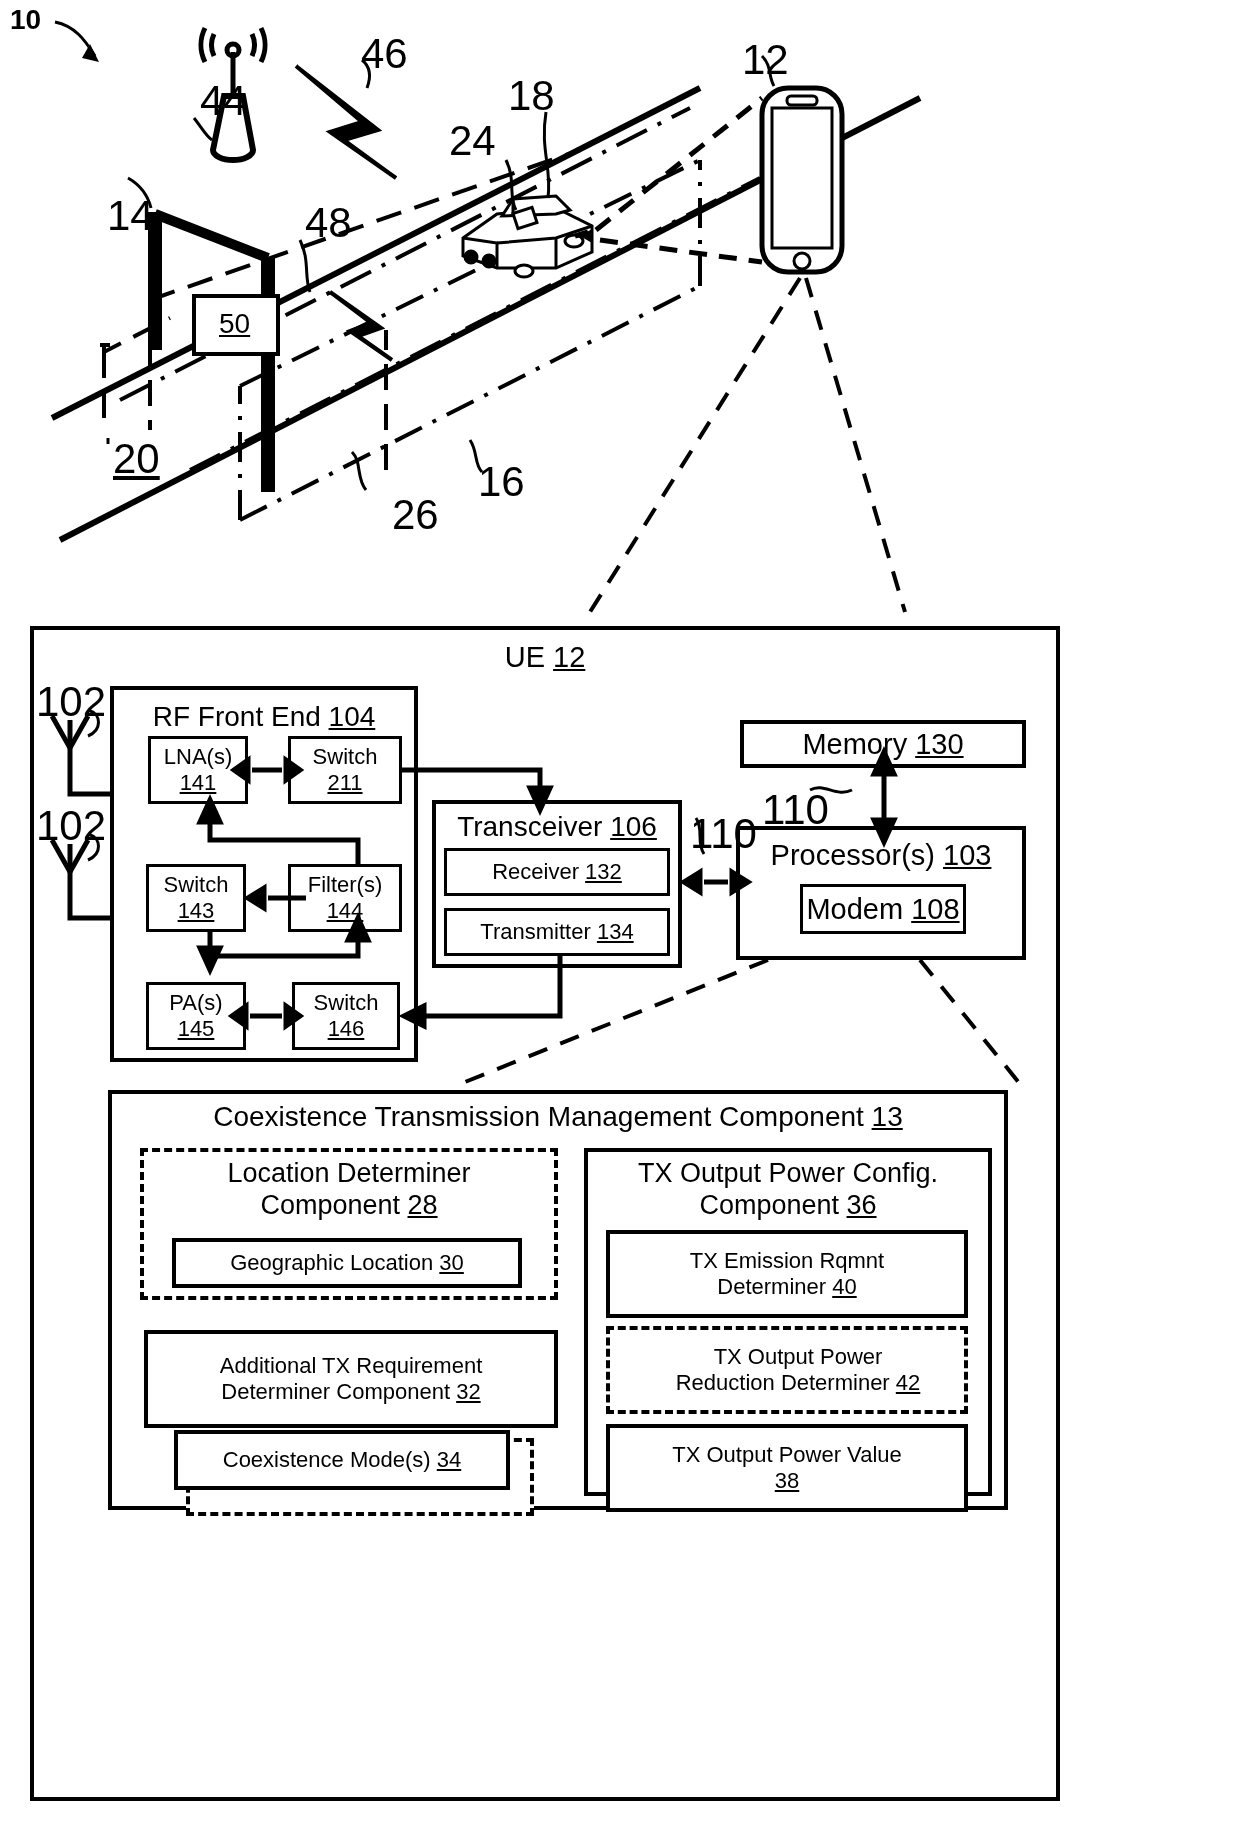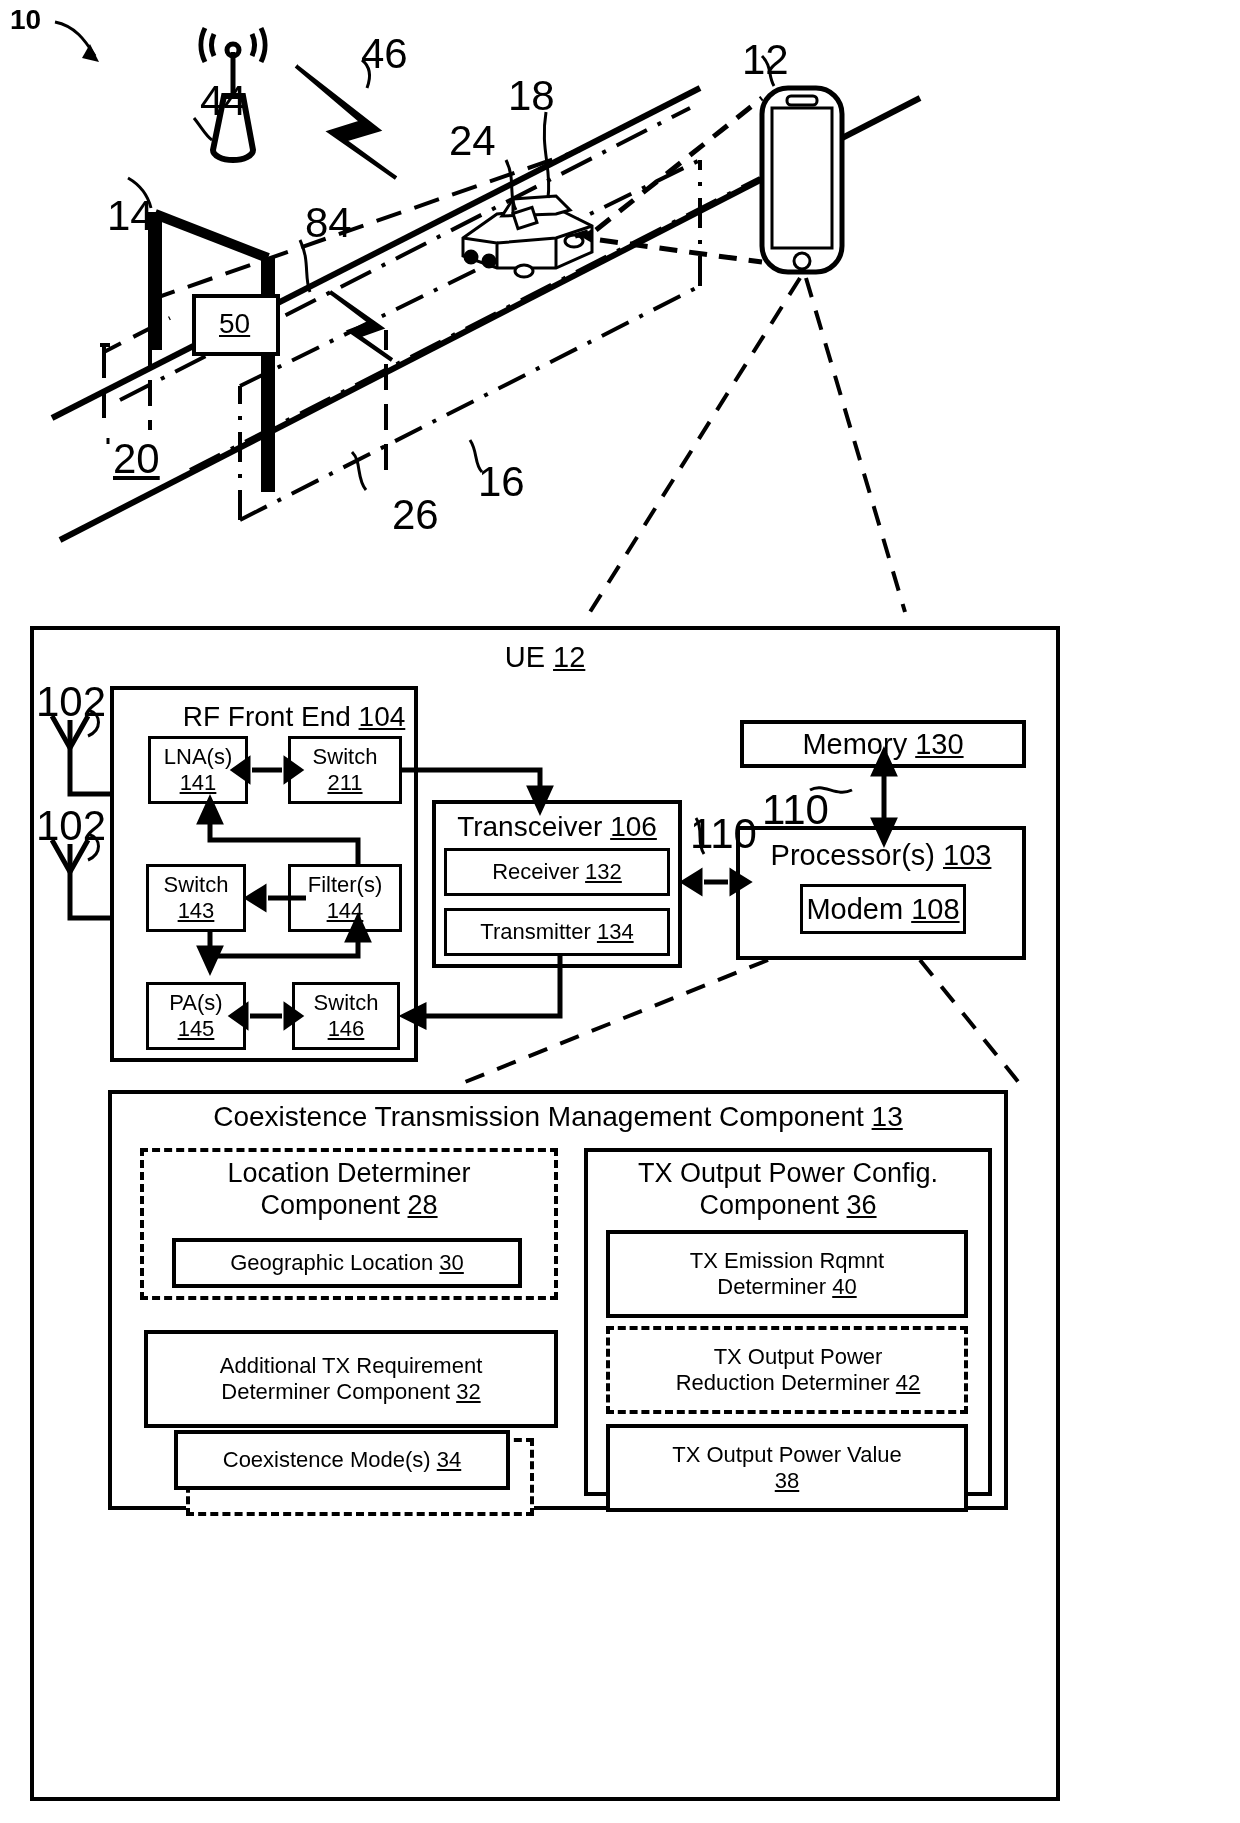--- a/index.html
+++ b/index.html
@@ -110,21 +110,21 @@
 
       <path d="M352,452 C 362,462 356,478 366,490" stroke-width="3"></path>
       <path d="M470,440 C 478,452 474,464 482,472" stroke-width="3"></path>
       <path d="M108,438 L108,444" stroke-width="3"></path>
     </g>
   </svg>
 
   <div class="ref b" style="left:10px;top:4px;">10</div>
   <div class="ref" style="left:200px;top:77px;">44</div>
   <div class="ref" style="left:361px;top:30px;">46</div>
-  <div class="ref" style="left:305px;top:199px;">84</div>
+  <div class="ref" style="left:305px;top:199px;">48</div>
   <div class="ref" style="left:107px;top:192px;">14</div>
   <div class="ref u" style="left:113px;top:435px;">20</div>
   <div class="ref" style="left:392px;top:491px;">26</div>
   <div class="ref" style="left:478px;top:458px;">16</div>
   <div class="ref" style="left:508px;top:72px;">18</div>
   <div class="ref" style="left:449px;top:117px;">24</div>
   <div class="ref" style="left:742px;top:36px;">12</div>
   <div class="ref u" style="left:219px;top:308px;font-size:28px;">50</div>
 
   <div class="box solid2" style="left:30px;top:626px;width:1030px;height:1175px;"></div>
@@ -143,21 +143,21 @@
       <path d="M30,154 L30,212"></path>
       <path d="M12,150 L30,182 L48,150"></path>
       <path d="M30,212 L30,228 L80,228"></path>
       <path d="M48,144 C 62,148 62,164 48,170" stroke-width="3"></path>
     </g>
   </svg>
   <div class="ref" style="left:36px;top:678px;">102</div>
   <div class="ref" style="left:36px;top:802px;">102</div>
 
   <div class="box solid2" style="left:110px;top:686px;width:308px;height:376px;"></div>
-  <div class="t-center" style="left:110px;top:700px;width:308px;font-size:28px;padding-left:30px;">
+  <div class="t-center" style="left:110px;top:700px;width:308px;font-size:28px;">
     <span>RF Front End</span>
     <span style="text-decoration:underline">104</span>
   </div>
 
   <div class="box solid" style="left:148px;top:736px;width:100px;height:68px;">
     <div class="lbl"><span>LNA(s)</span><br><span class="n">141</span></div>
   </div>
   <div class="box solid" style="left:288px;top:736px;width:114px;height:68px;">
     <div class="lbl"><span>Switch</span><br><span class="n">211</span></div>
   </div>

